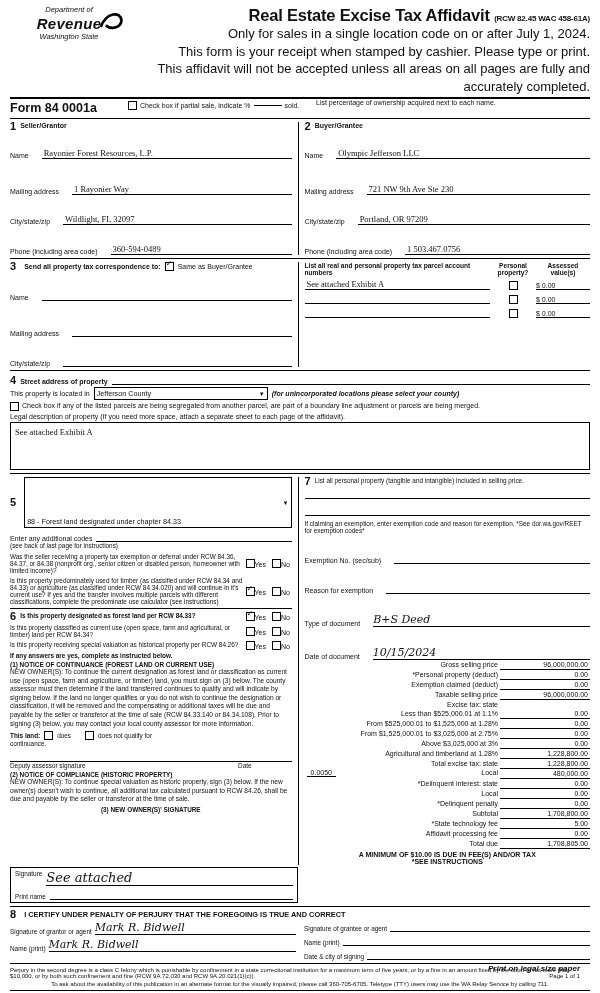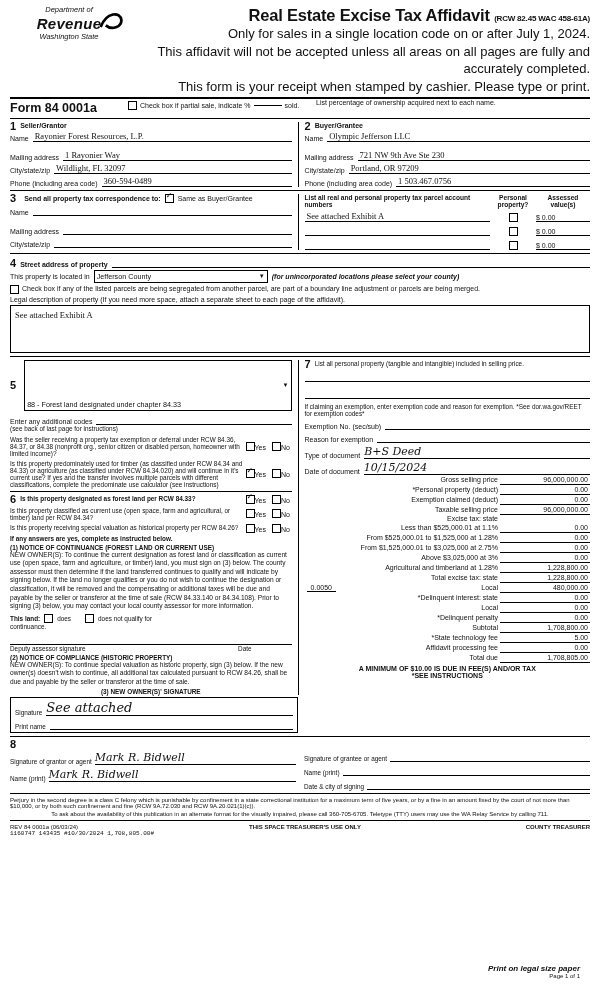--- a/index.html
+++ b/index.html
@@ -23,21 +23,21 @@
   .chkline{font-size:7px;display:flex;align-items:center;gap:3px;margin-top:2px;}
   .box{display:inline-block;width:7px;height:7px;border:1px solid #000;background:#fff;vertical-align:-1px;}
   .box.checked{position:relative;}
   .box.checked:after{content:"✓";position:absolute;left:0px;top:-3px;font-size:8px;line-height:8px;}
   
   .cols{display:flex;margin-top:3px;}
   .colL{width:288px;padding-right:6px;border-right:1px solid #000;}
   .colR{width:292px;padding-left:6px;}
   .secnum{font-size:11px;font-weight:bold;float:left;margin-right:4px;line-height:9px;}
   .lbl{font-size:7px;}
-  .fieldrow{display:flex;align-items:flex-end;gap:4px;margin-top:2px;}
+  .fieldrow{display:flex;align-items:flex-end;gap:13px;margin-top:19px;}
   .fieldrow .cap{font-size:7px;white-space:nowrap;}
   .fill{flex:1;border-bottom:1px solid #000;min-height:10px;}
   .hand{font-family:"Liberation Serif",serif;font-size:8.5px;padding-left:2px;}
   .sec-title{font-size:7px;font-weight:bold;}
   .note{font-size:6.6px;line-height:1.3;}
   table.taxtbl{border-collapse:collapse;width:100%;font-size:7px;}
   table.taxtbl td{padding:1px 2px;}
   .amt{text-align:right;border-bottom:1px solid #000;font-family:"Liberation Sans",sans-serif;}
   .boxsel{border:1px solid #000;font-size:7.2px;padding:1px 2px;display:flex;justify-content:space-between;align-items:center;}
   .caret{font-size:6px;}
@@ -65,22 +65,22 @@
       <svg class="swoosh" viewBox="0 0 30 30">
         <path d="M3 22 C10 4, 26 4, 27 14 C27 22, 16 26, 9 20" fill="none" stroke="#000" stroke-width="3.2"></path>
       </svg>
     </div>
     <div class="hdr-main">
       <div class="title">
         <span>Real Estate Excise Tax Affidavit</span>
         <span class="rcw">(RCW 82.45 WAC 458-61A)</span>
       </div>
       <div class="subline">Only for sales in a single location code on or after July 1, 2024.</div>
+      <div class="subline">This form is your receipt when stamped by cashier. Please type or print.</div>
       <div class="subline">This affidavit will not be accepted unless all areas on all pages are fully and accurately completed.</div>
-      <div class="subline">This form is your receipt when stamped by cashier. Please type or print.</div>
     </div>
   </div>
 
   <div class="formrow">
     <div class="left">
       <div class="formno">Form 84 0001a</div>
     </div>
     <div style="flex:1;display:flex;">
       <div style="width:180px;">
         <div class="chkline">
@@ -397,35 +397,36 @@
               <td class="amt">1,708,805.00</td>
             </tr>
       </tbody>
         </table>
       <div class="center bold" style="font-size:7px;margin-top:2px;">A MINIMUM OF $10.00 IS DUE IN FEE(S) AND/OR TAX</div>
       <div class="center bold" style="font-size:7px;">*SEE INSTRUCTIONS</div>
     </div>
   </div>
 
   <div style="width:288px;border:1px solid #000;margin-top:2px;padding:2px 4px;box-sizing:border-box;">
-    <div style="display:flex;align-items:flex-end;gap:4px;">
+    <div style="display:flex;align-items:flex-start;gap:4px;">
       <span class="small">Signature</span>
       <span class="fill handbig" style="font-size:13px;">See attached</span>
     </div>
     <div style="display:flex;align-items:flex-end;gap:4px;margin-top:3px;">
       <span class="small">Print name</span>
       <span class="fill hand"></span>
     </div>
   </div>
 
   <div class="rule"></div>
 
   <div>
     <div style="display:flex;align-items:center;gap:4px;">
       <span class="secnum">8</span>
+      <span class="bold" style="font-size:7.4px;">I CERTIFY UNDER PENALTY OF PERJURY THAT THE FOREGOING IS TRUE AND CORRECT</span>
     </div>
     <div style="display:flex;gap:8px;margin-top:2px;">
       <div style="flex:1;">
         <div style="display:flex;align-items:flex-end;gap:3px;">
           <span class="small">Signature of grantor or agent</span>
           <span class="fill handbig">Mark R. Bidwell</span>
         </div>
         <div style="display:flex;align-items:flex-end;gap:3px;margin-top:3px;">
           <span class="small">Name (print)</span>
           <span class="fill handbig">Mark R. Bidwell</span>

